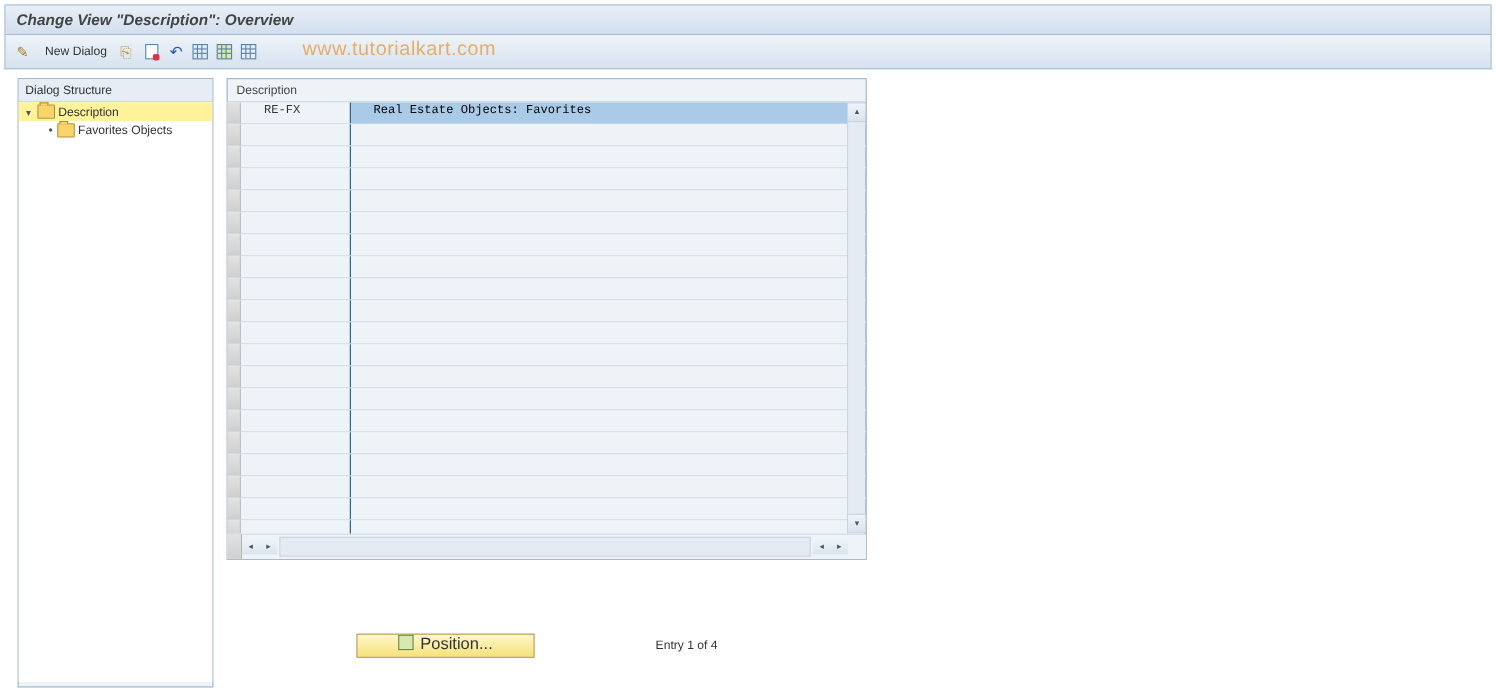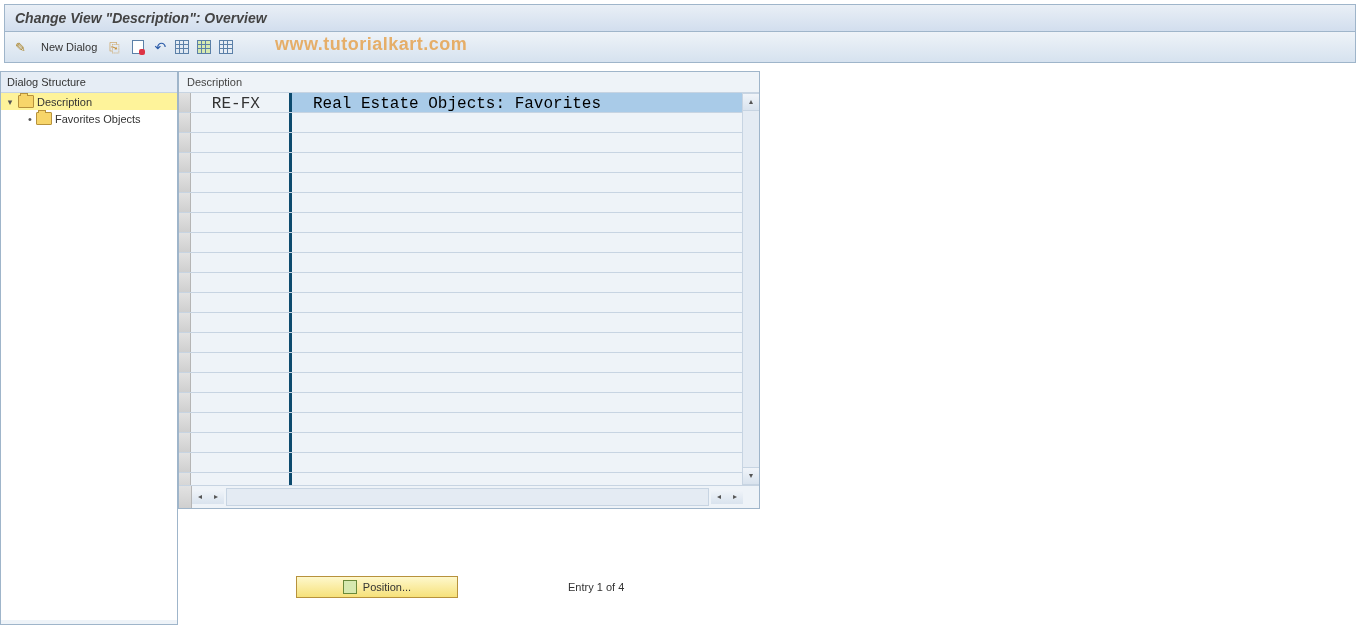--- a/index.html
+++ b/index.html
@@ -1,22 +1,22 @@
 <!DOCTYPE html>
 <html><head>
 <meta charset="utf-8">
 <style>
 html,body{margin:0;padding:0;font-family:Arial,Helvetica,sans-serif;font-size:11px;color:#333;background:#fff}
 .app{width:1360px;height:633px;position:relative;overflow:hidden}
 .title-bar{background:linear-gradient(to bottom,#e9eff6,#d2deee);border:1px solid #9fb5ca;padding:5px 10px;font-style:italic;font-weight:bold;font-size:14px;color:#444;margin:4px 4px 0 4px}
 .toolbar{background:linear-gradient(to bottom,#eef3f8,#d6e2ef);border:1px solid #9fb5ca;border-top:none;margin:0 4px;padding:4px 8px;display:flex;align-items:center;gap:4px;height:22px;position:relative}
 .tb-btn{width:18px;height:18px;display:flex;align-items:center;justify-content:center;border-radius:2px;cursor:pointer}
 .tb-text{padding:0 6px;color:#333;cursor:pointer}
-.watermark{position:absolute;left:270px;top:2px;font-size:18px;font-weight:bold;color:#e6a85a;opacity:.9;pointer-events:none;letter-spacing:.5px}
-.workarea{display:flex;margin:8px 4px 4px 0;gap:0;height:560px}
+.watermark{position:absolute;left:270px;top:2px;font-size:18px;font-weight:normal;color:#e6a85a;opacity:.9;pointer-events:none;letter-spacing:.5px}
+.workarea{display:flex;margin:8px 4px 4px 16px;gap:12px;height:560px}
 .tree-panel{width:176px;border:1px solid #9fb5ca;background:#eef3f8;height:552px}
 .tree-header{padding:4px 6px;color:#333;border-bottom:1px solid #c7d4e2;background:#e6edf5}
 .tree-body{background:#fff;height:527px}
 .tree-item{display:flex;align-items:center;padding:2px 4px;gap:3px;cursor:pointer}
 .tree-item.sel{background:#fef39a}
 .tree-item.child{padding-left:26px}
 .expander{font-size:9px;color:#555;width:10px;text-align:center}
 .folder-open{width:14px;height:11px;background:#f7d56a;border:1px solid #b7923c;border-radius:1px;position:relative}
 .folder-open::before{content:"";position:absolute;top:-3px;left:1px;width:6px;height:2px;background:#f7d56a;border:1px solid #b7923c;border-bottom:none}
 .folder-closed{width:14px;height:11px;background:#f7d56a;border:1px solid #b7923c;border-radius:1px;position:relative}
@@ -28,35 +28,35 @@
 .grid-table{background:#f2f5f9;border-top:1px solid #c7d4e2;position:relative}
 .grid-head{display:flex;height:20px;background:linear-gradient(to bottom,#f0f4f9,#dfe8f1)}
 .rowsel-h{width:12px;border-right:1px solid #c7d4e2;border-bottom:1px solid #c7d4e2;background:#e4ebf3}
 .col{border-right:1px solid #c7d4e2;border-bottom:1px solid #c7d4e2;padding:3px 6px;color:#333}
 .col-nodes{width:58px}
 .col-text{width:462px}
 .cfg-btn{width:18px;border-bottom:1px solid #c7d4e2;display:flex;align-items:center;justify-content:center;background:linear-gradient(to bottom,#f6e9b4,#e9cf6f);cursor:pointer;font-size:10px}
 .grid-body{height:392px;overflow:hidden;position:relative}
 .row{display:flex;height:19px;border-bottom:1px solid #c7d4e2}
 .rowsel{width:12px;background:linear-gradient(to bottom,#e2e2e2,#cfcfcf);border-right:1px solid #b5b5b5;cursor:pointer}
-.cell{border-right:3px solid #0c4a6e;padding:2px 21px;font-family:"Courier New",monospace;font-size:16px;color:#333;background:#eef3f8}
+.cell{border-right:1px solid #0c4a6e;padding:2px 21px;font-family:"Courier New",monospace;font-size:11px;color:#333;background:#eef3f8}
 .cell.sel-text{background:#a9cbe8;color:#000}
 .cell-nodes{width:62px}
 .cell-text{width:466px}
 .vscrl{position:absolute;right:0;top:0;width:16px;height:100%;background:#e4ebf3;border-left:1px solid #c7d4e2}
 .scr-btn{height:16px;background:linear-gradient(to bottom,#f0f4f9,#d9e3ee);border-bottom:1px solid #c7d4e2;border-top:1px solid #c7d4e2;text-align:center;font-size:8px;line-height:16px;color:#555;cursor:pointer}
 .scr-btn.bot{position:absolute;bottom:0;width:100%;border-top:1px solid #c7d4e2}
 
 .hscrl{height:22px;display:flex;align-items:center;background:#eef3f8;border-top:1px solid #c7d4e2}
 .hscrl-pad{width:12px;height:100%;background:linear-gradient(to bottom,#e2e2e2,#cfcfcf);border-right:1px solid #b5b5b5}
 .hscrl-track{flex:1;height:16px;background:#e4ebf3;margin:0 2px;display:flex;align-items:center;border:1px solid #c7d4e2}
 .hscrl .scr-btn{width:16px;height:14px;line-height:14px;border:none}
 
 .footer{position:absolute;top:505px;left:0;width:580px;display:flex;align-items:center}
-.pos-btn{margin-left:118px;width:160px;height:20px;background:linear-gradient(to bottom,#fef8cc,#f6e17a);border:1px solid #b7923c;display:flex;align-items:center;justify-content:center;gap:6px;cursor:pointer;font-size:11px;color:#333}
+.pos-btn{margin-left:118px;width:160px;height:20px;background:linear-gradient(to bottom,#fef8cc,#f6e17a);border:1px solid #b7923c;display:flex;justify-content:center;gap:6px;cursor:pointer;font-size:15px;color:#333}
 .pos-btn .ic{width:12px;height:12px;border:1px solid #6a8a3a;background:#d6e9b0;position:relative}
 .entry-txt{margin-left:110px;color:#333}
 
 
 .ic-pencil{width:14px;height:14px;color:#a67c1a;font-size:13px}
 .ic-copy{width:14px;height:14px;color:#c7903a;font-size:13px}
 .ic-doc{width:10px;height:12px;background:#fff;border:1px solid #5b80a8;position:relative}
 .ic-doc.red::after{content:"";position:absolute;right:-2px;bottom:-2px;width:6px;height:6px;background:#d34;border-radius:2px}
 .ic-undo{color:#2a5aa8;font-size:14px}
 .ic-grid{width:12px;height:12px;background:linear-gradient(#5b80a8,#5b80a8) 0 3px/12px 1px no-repeat,linear-gradient(#5b80a8,#5b80a8) 0 7px/12px 1px no-repeat,linear-gradient(#5b80a8,#5b80a8) 3px 0/1px 12px no-repeat,linear-gradient(#5b80a8,#5b80a8) 7px 0/1px 12px no-repeat;border:1px solid #5b80a8}

